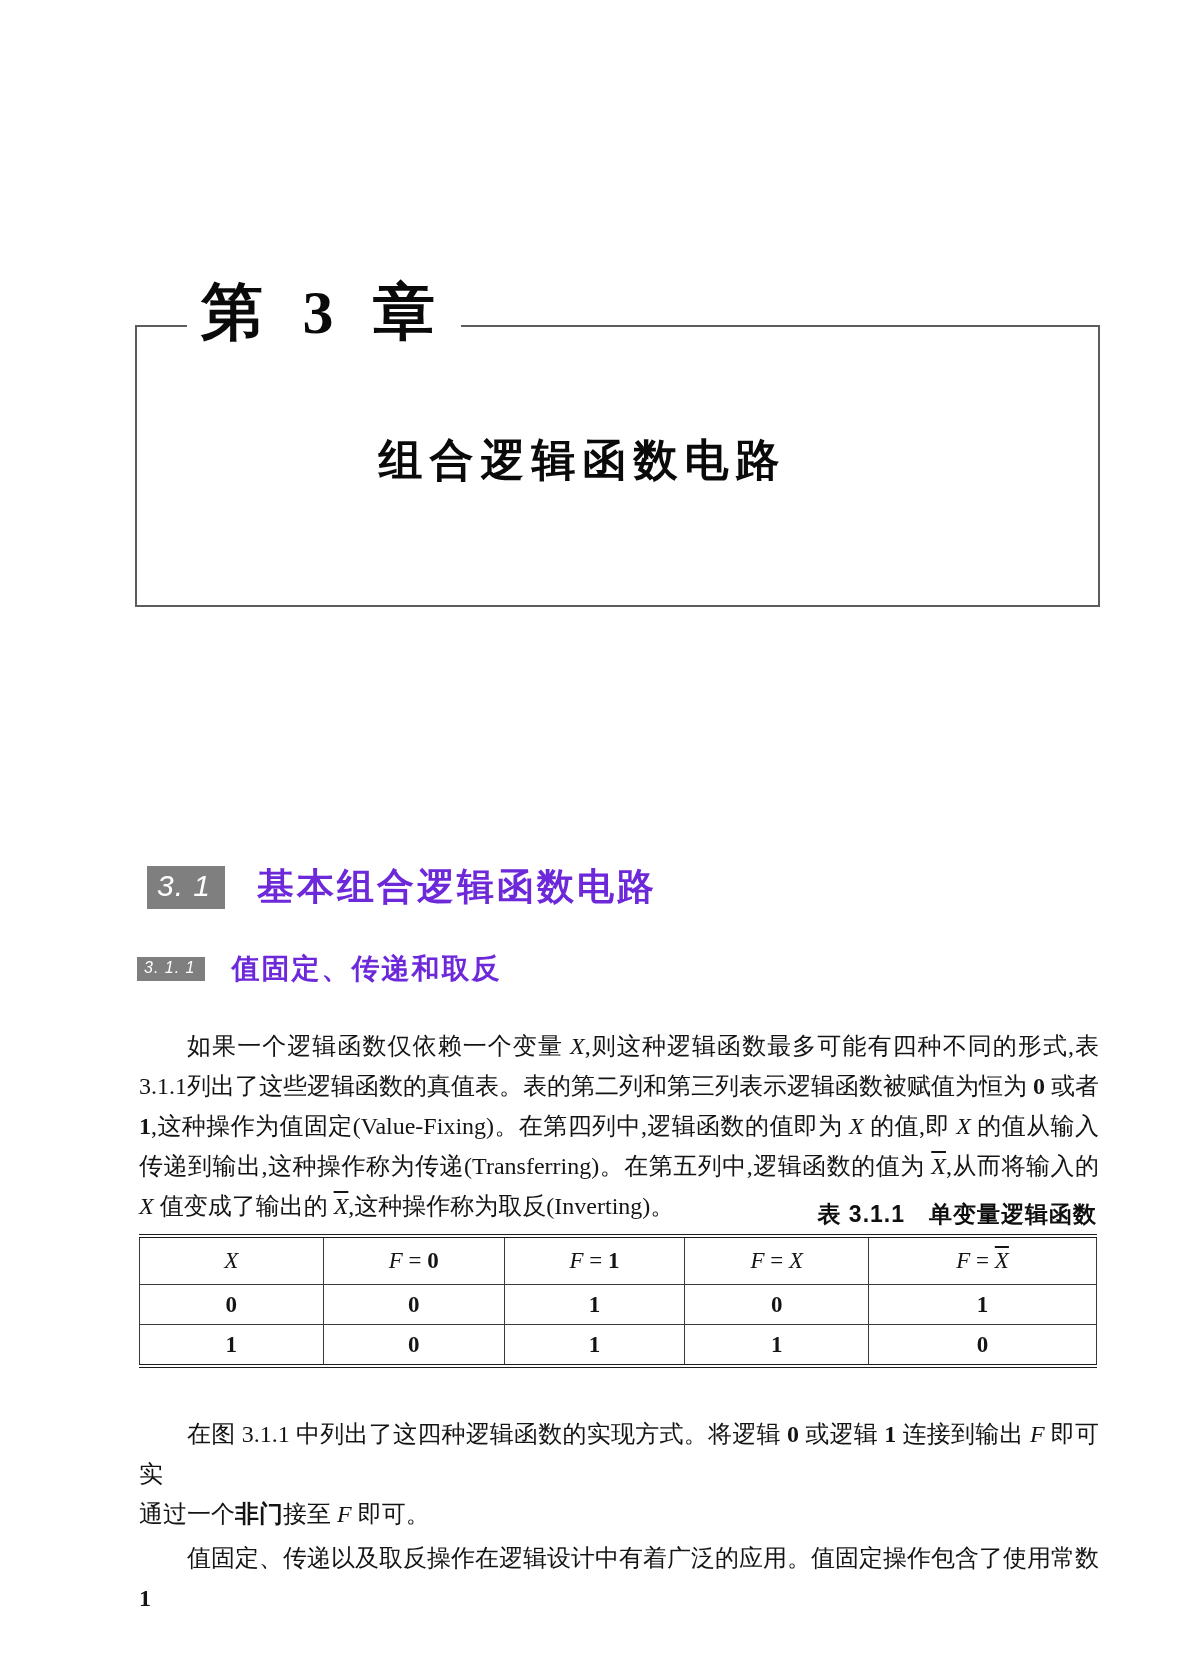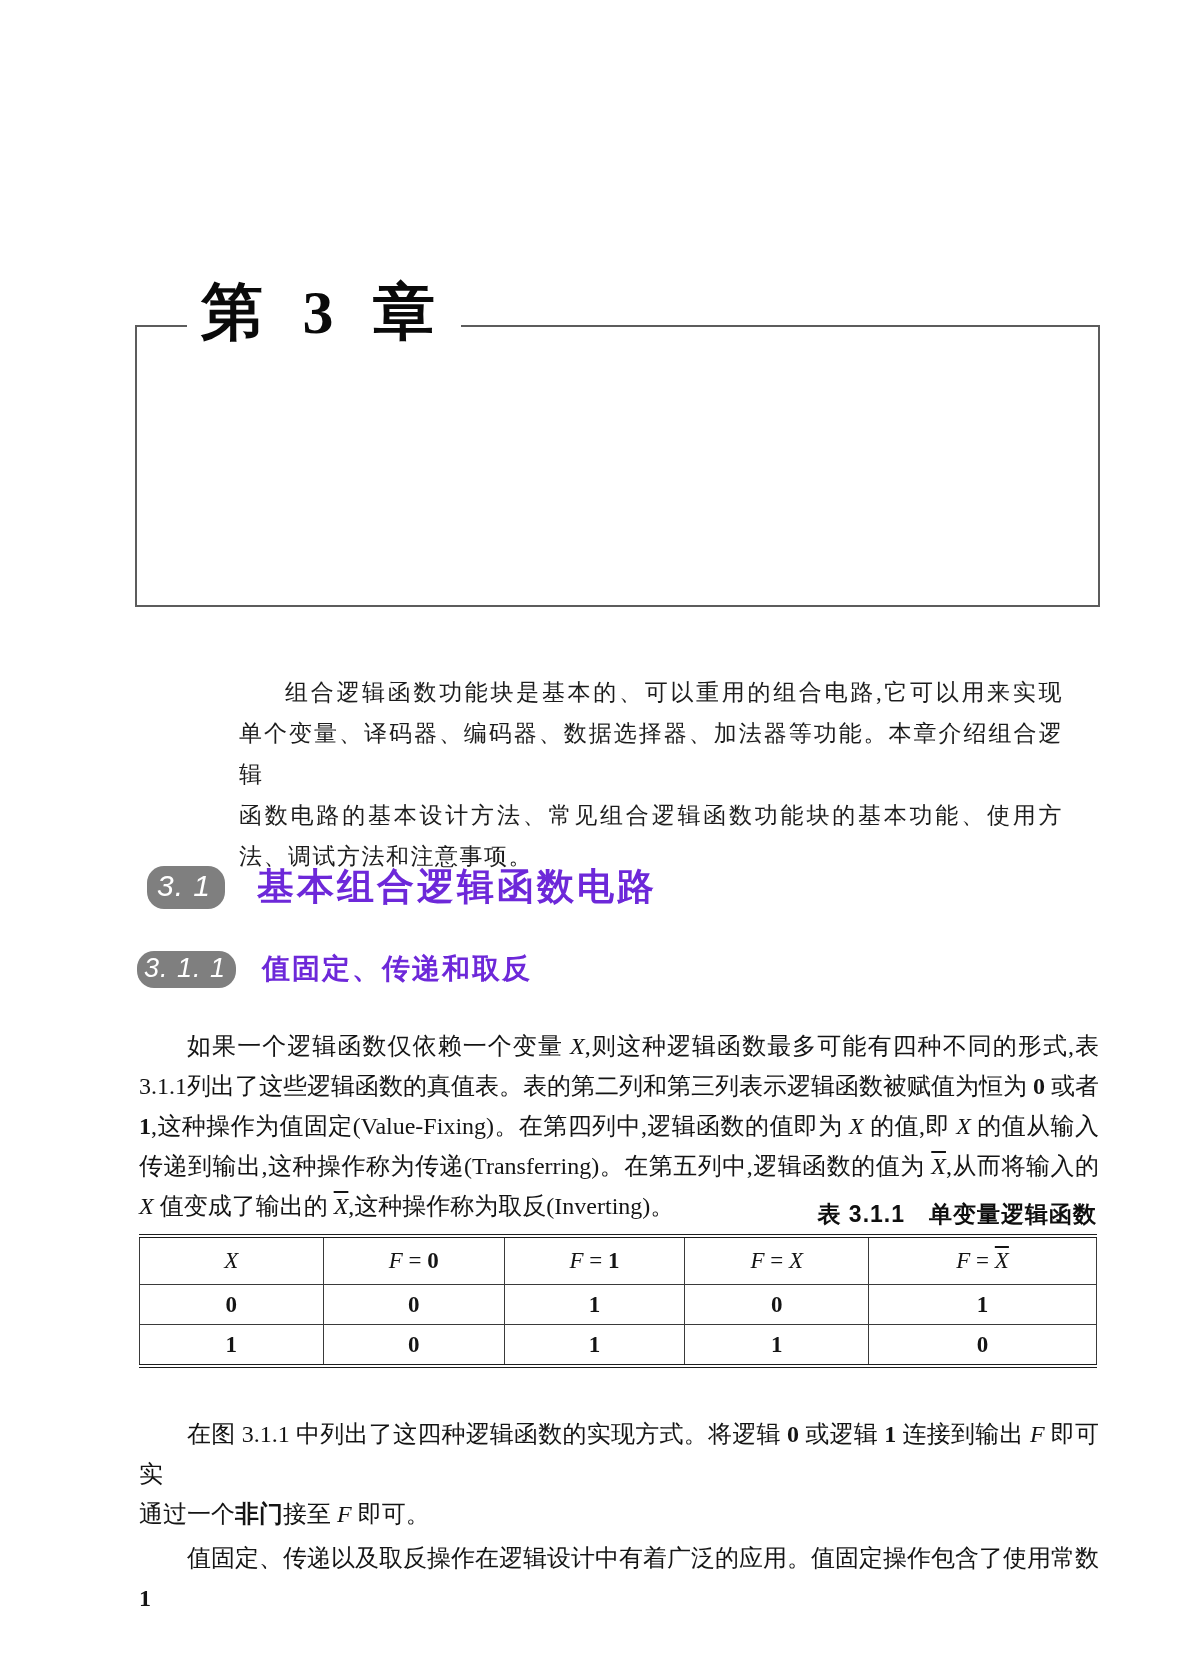--- a/index.html
+++ b/index.html
@@ -35,24 +35,24 @@
     font-size:23px; line-height:41px; letter-spacing:1.5px; color:#1c1c1c;
   }
 
   
   .sec { position:absolute; display:flex; align-items:center; }
   .sec1 { left:130px; top:862px; gap:32px; }
   .sec2 { left:120px; top:950px; gap:26px; }
   .badge {
     background:#7f7f7f; color:#ffffff;
     font-family:"Liberation Sans","DejaVu Sans",sans-serif;
-    font-style:italic; font-weight:500; white-space:nowrap;border-radius:17px;
+    font-style:italic; font-weight:500; white-space:nowrap;
   }
   .sec1 .badge { font-size:30px; padding:3px 14px 6px 10px; letter-spacing:1px; }
-  .sec2 .badge { font-size:27px; padding:2px 10px 4px 7px; letter-spacing:1px; }
+  .sec2 .badge { font-size:16px; padding:2px 10px 4px 7px; letter-spacing:1px; }
   .sec-title {
     font-family:"Liberation Sans","DejaVu Sans",sans-serif;
     font-weight:bold; color:#6d28d9; white-space:nowrap;
   }
   .sec1 .sec-title { font-size:37px; letter-spacing:3px; }
   .sec2 .sec-title { font-size:28px; letter-spacing:2px; }
 
   
   .para { position:absolute; font-size:24px; line-height:40px; color:#141414;margin-top:24px; }
   #p1 { left:122px; top:1002px; width:960px; }
@@ -87,28 +87,23 @@
   .truth-table tr:last-child td { border-bottom:none; }
   .truth-table td { height:39px; font-weight:bold; }
 </style>
 </head>
 <body>
 
 <div class="page">
 
   <div class="chapter-box">
     <div class="chapter-label">第 3 章</div>
+    <div class="chapter-title">组合逻辑函数电路</div>
   </div>
 
-  <div class="intro" id="intro">
-      <div class="line fill indent"><span class="seg-n">组合逻辑函数功能块是基本的、可以重用的组合电路,它可以用来实现</span></div>
-      <div class="line fill"><span class="seg-n">单个变量、译码器、编码器、数据选择器、加法器等功能。本章介绍组合逻辑</span></div>
-      <div class="line fill"><span class="seg-n">函数电路的基本设计方法、常见组合逻辑函数功能块的基本功能、使用方</span></div>
-      <div class="line"><span class="seg-n">法、调试方法和注意事项。</span></div>
-    </div>
 
   <div class="sec sec1">
     <span class="badge">3. 1</span>
     <span class="sec-title">基本组合逻辑函数电路</span>
   </div>
 
   <div class="sec sec2">
     <span class="badge">3. 1. 1</span>
     <span class="sec-title">值固定、传递和取反</span>
   </div>

